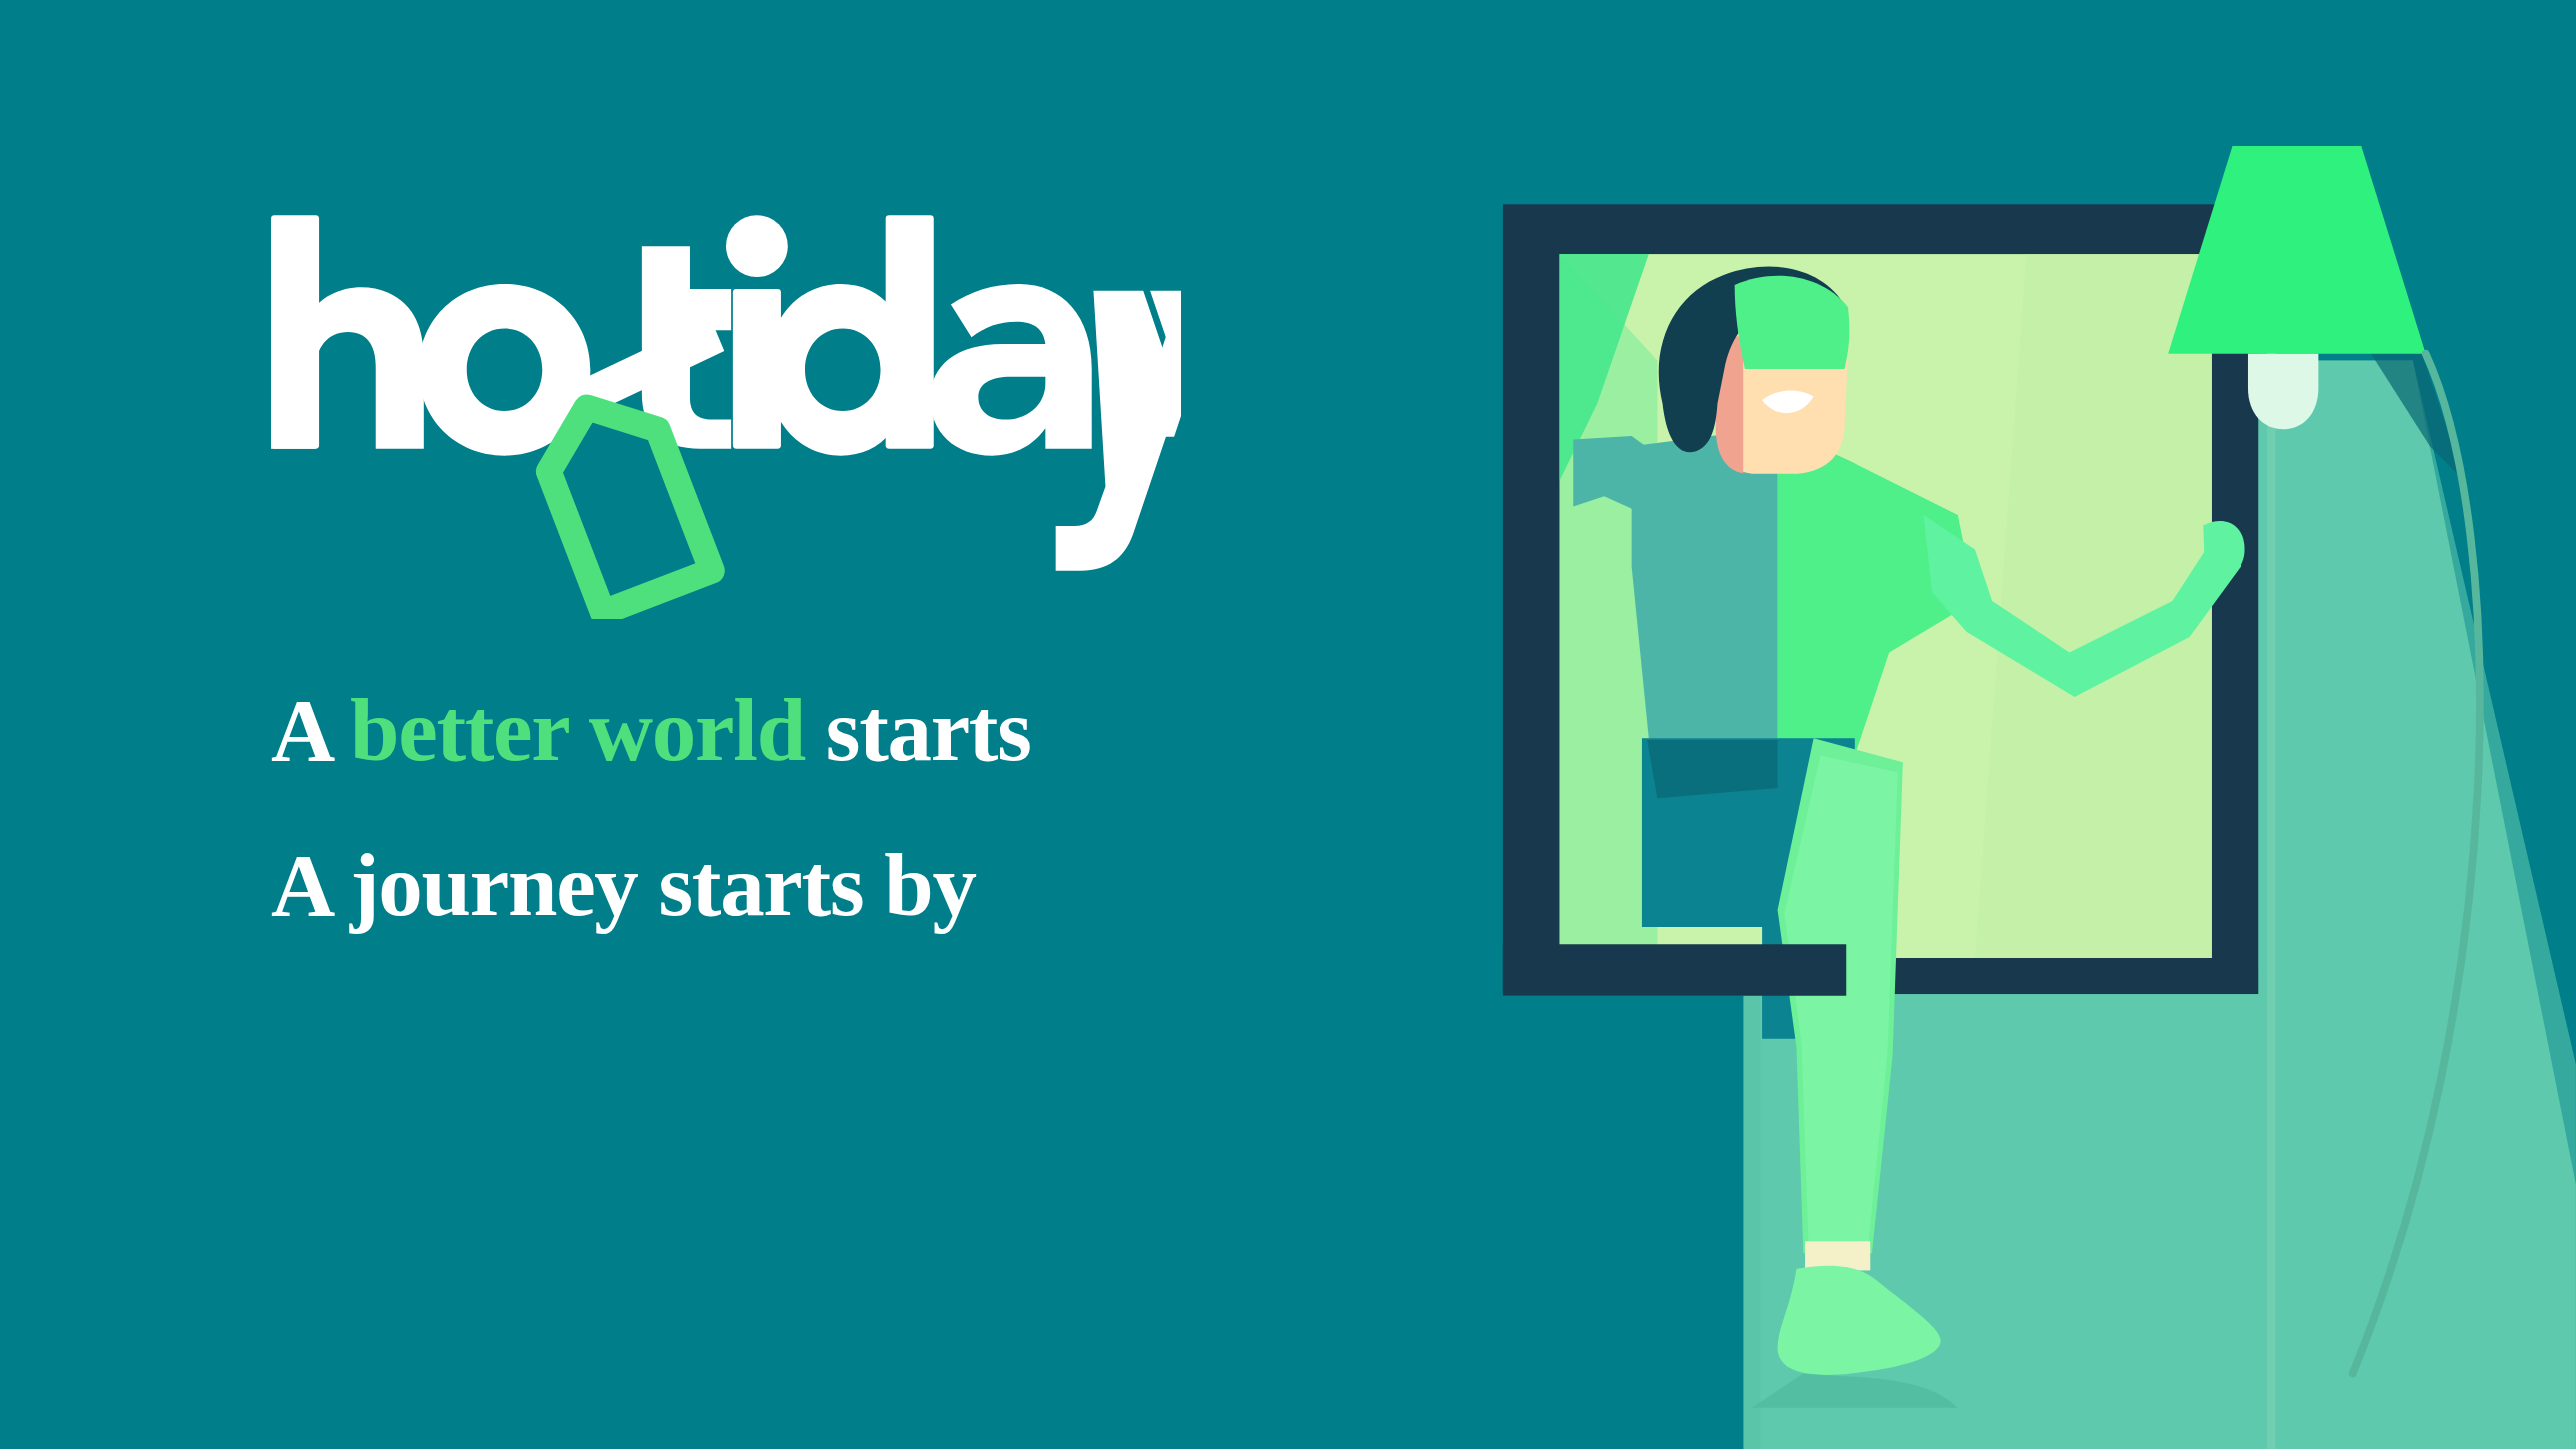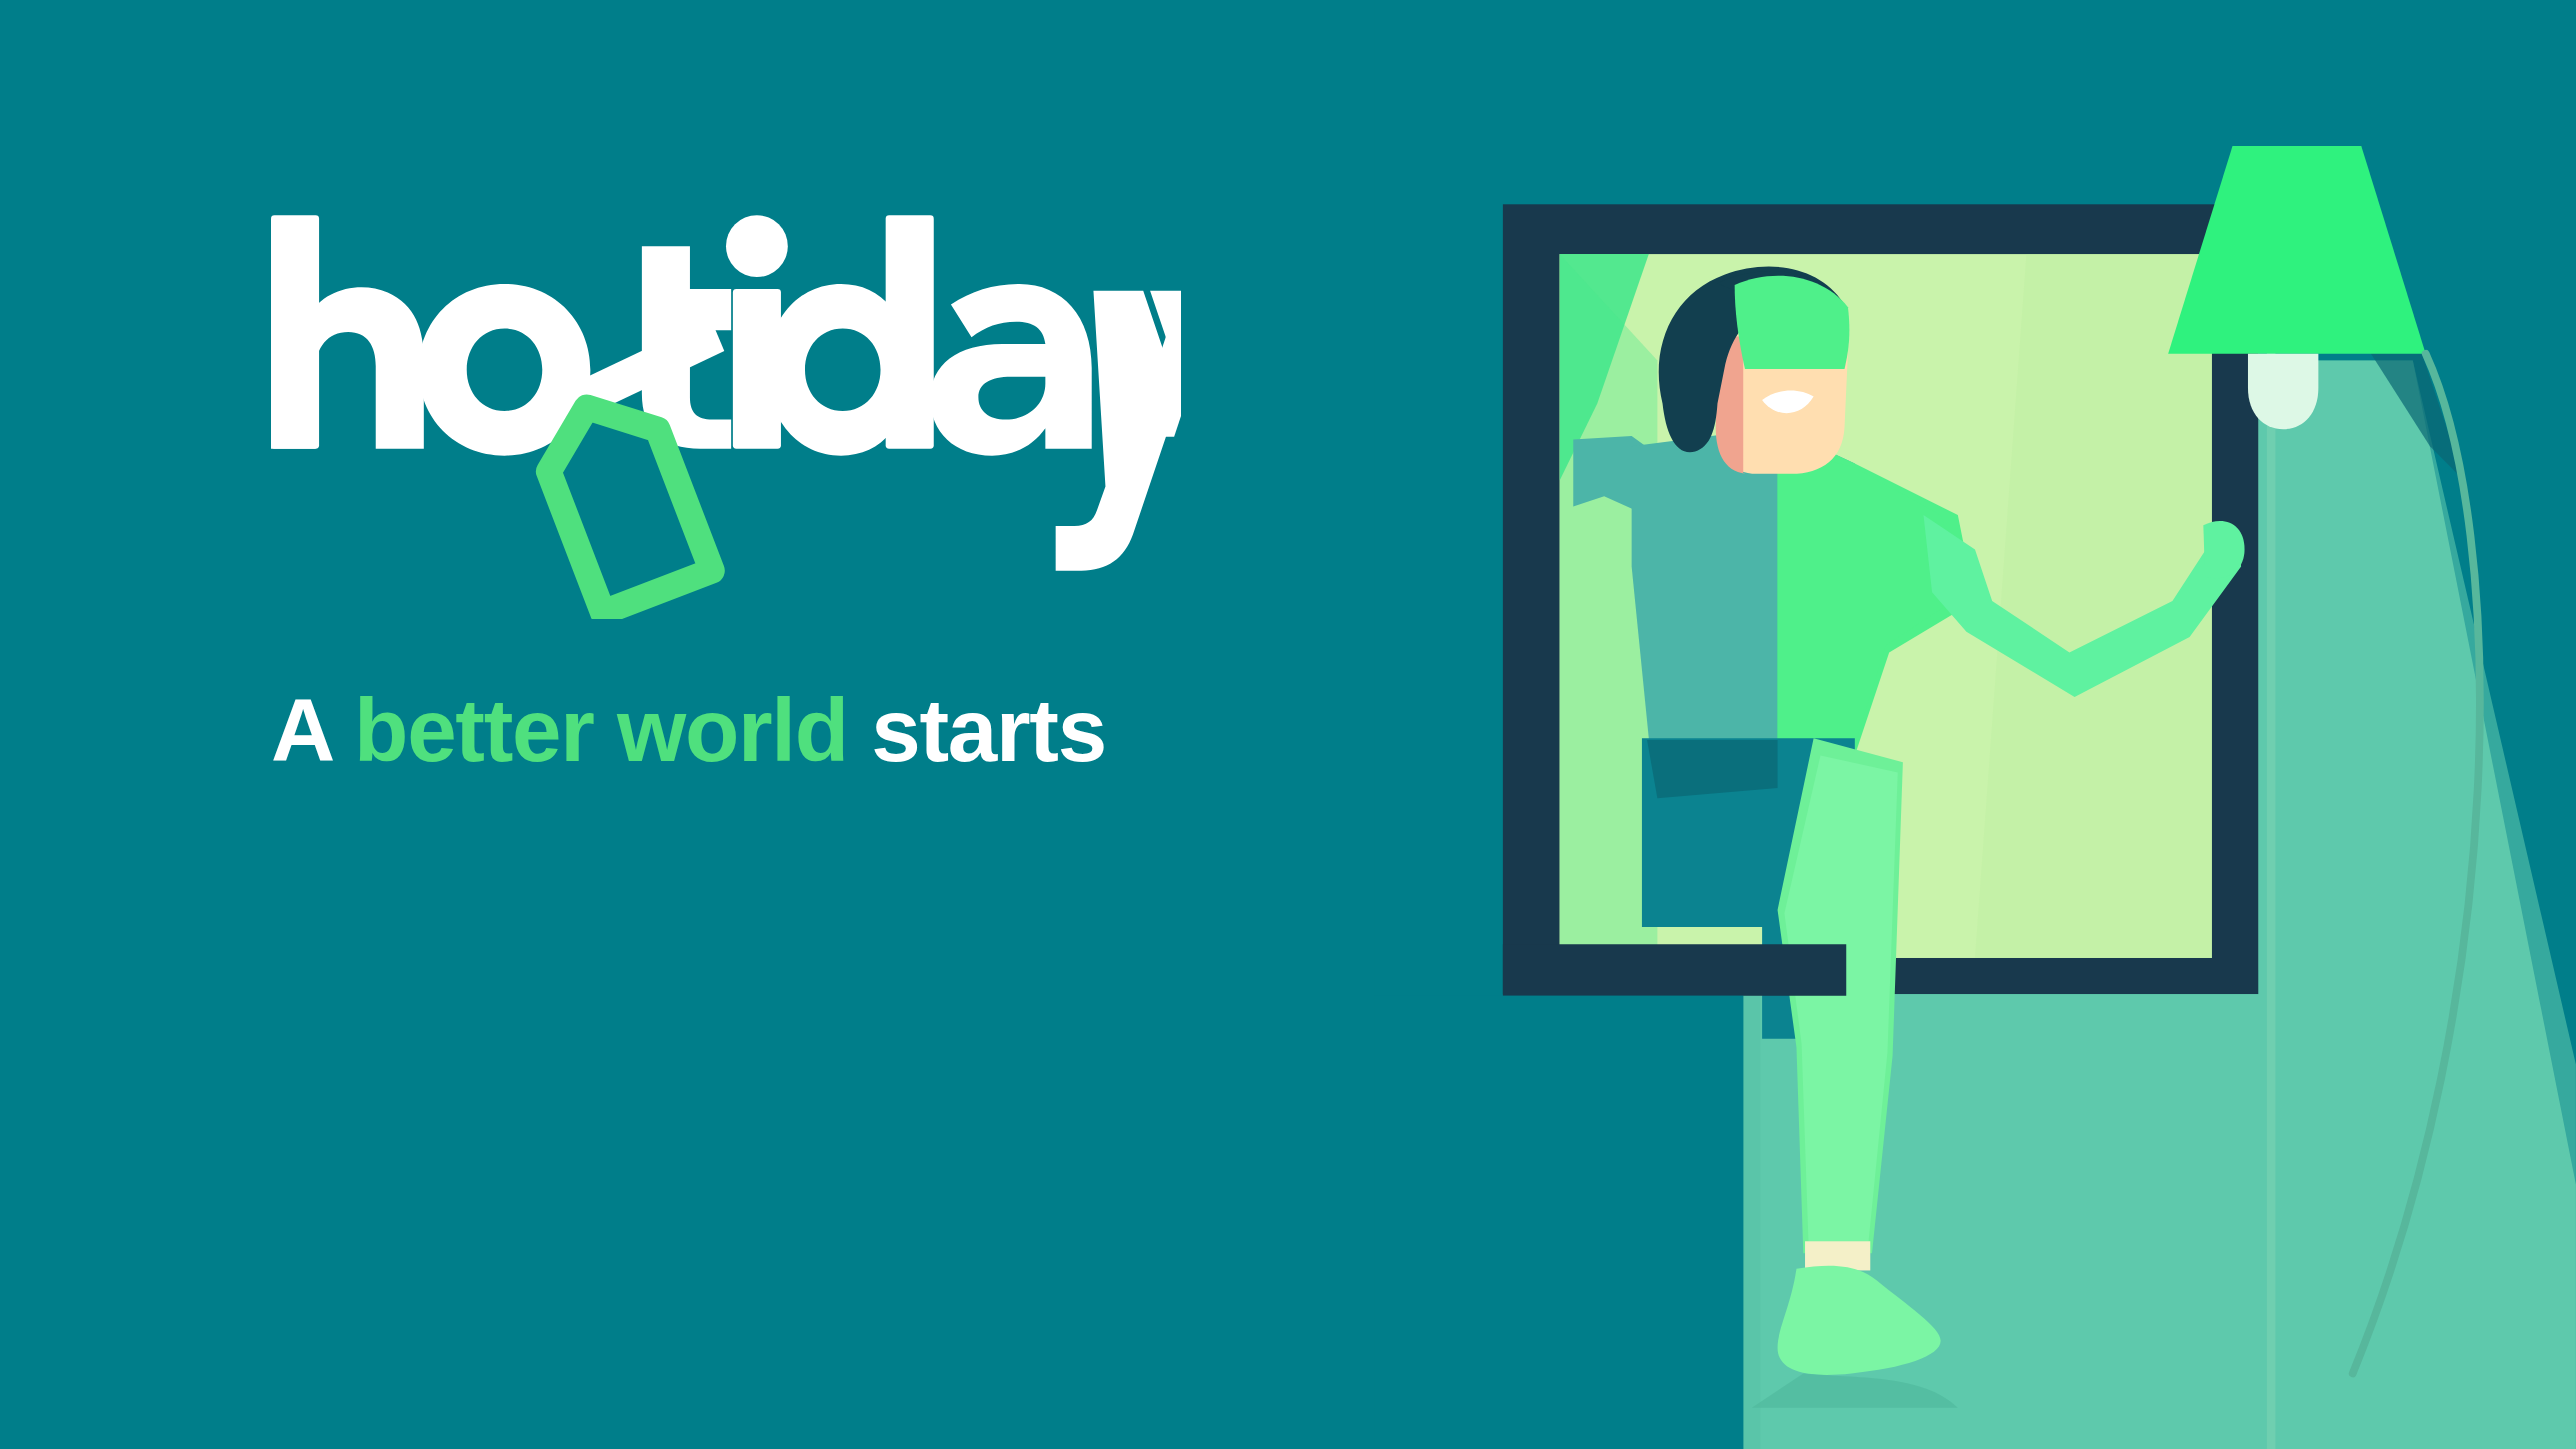--- a/index.html
+++ b/index.html
@@ -6,21 +6,21 @@
     margin: 0;
     padding: 0;
     background: #007e8a;
   }
   #stage {
     position: relative;
     width: 2576px;
     height: 1449px;
     overflow: hidden;
     background: #007e8a;
-    font-family: Liberation Sans, sans-serif;
+    font-family: Liberation Serif, serif;
   }
 
   
   #brand-block {
     position: absolute;
     left: 271px;
     top: 215px;
     width: 1116px;
     height: 1013px;
   }
@@ -142,20 +142,21 @@
         <path d="M1016 88 L1064 88 L1008 258 L960 258 Z" fill="#ffffff" transform="translate(44,0) scale(1,1)"></path>
 
         <g transform="rotate(-21 420 360)">
           <path d="M352 268 L420 214 L488 268 L488 444 L352 444 Z" fill="none" stroke="#4fe07e" stroke-width="30" stroke-linejoin="round" stroke-linecap="round"></path>
         </g>
       </svg>
     </div>
 
     <div id="tagline">
       <span class="ln"><span>A </span><span class="hl">better world</span><span> starts</span></span>
+      <span class="ln">A journey starts by</span>
     </div>
   </div>
 
   <div id="illustration">
     <svg width="1202" height="1449" viewBox="0 0 1400 1688" xmlns="http://www.w3.org/2000/svg">
 
       <defs>
         <clipPath id="frameInner">
           <rect x="216" y="296" width="760" height="820"></rect>
         </clipPath>

